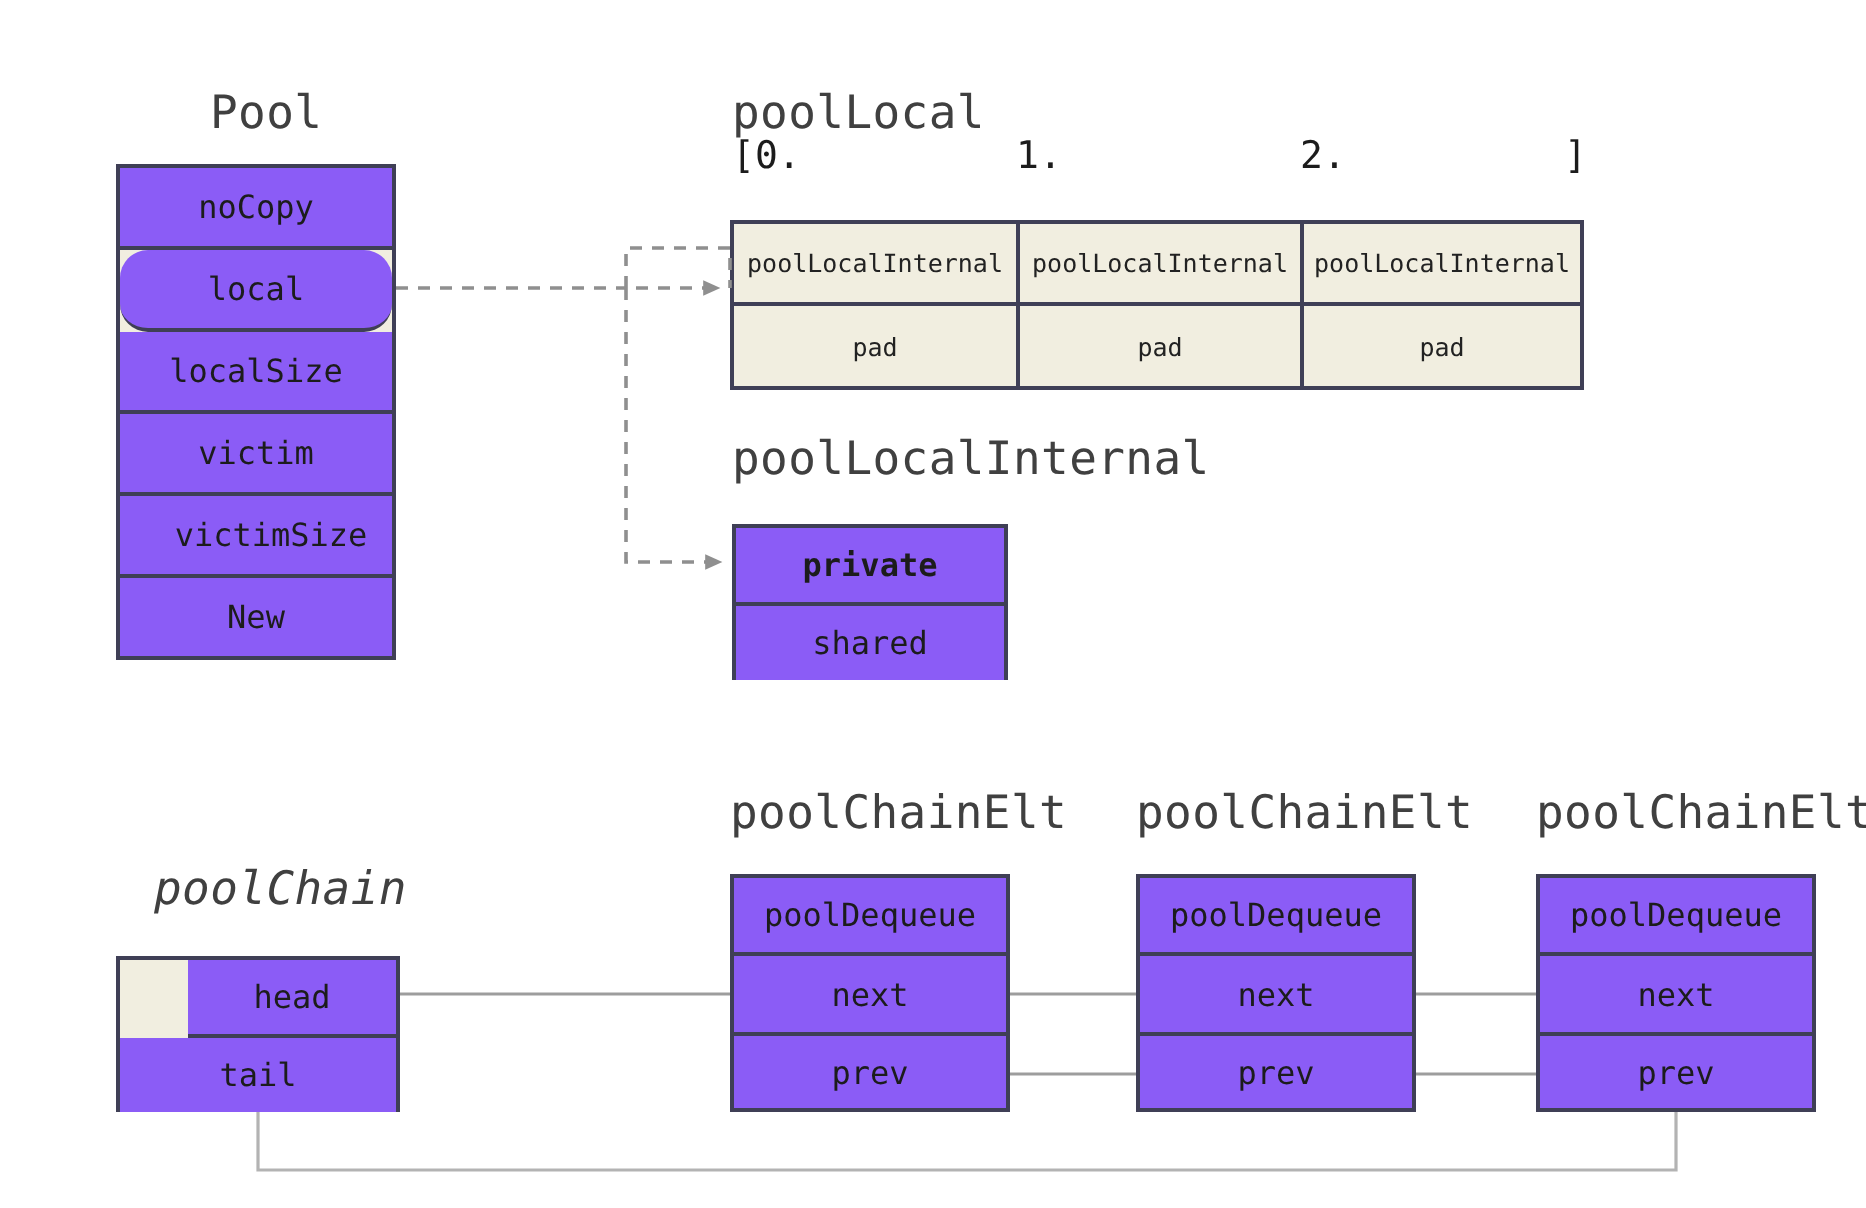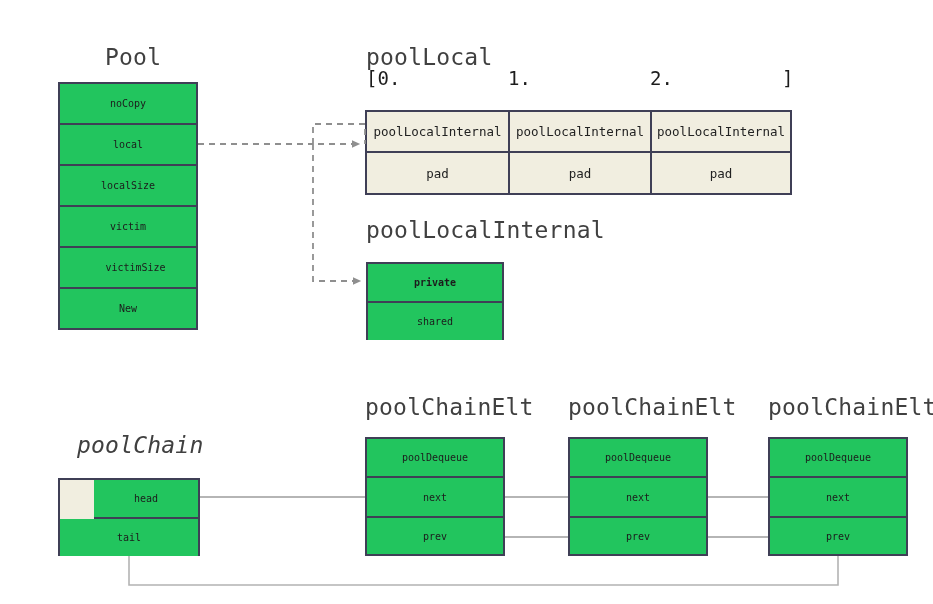--- a/index.html
+++ b/index.html
@@ -24,26 +24,26 @@
   
   .struct {
     position: absolute;
     box-sizing: border-box;
     border: 2px solid #3f3f56;
     background: #f1eee0;
     z-index: 3;
   }
   .struct .field {
     box-sizing: border-box;
-    background: #22c55e;
+    background: #8b5cf6;
     border-bottom: 2px solid #3f3f56;
     display: flex;
     align-items: center;
     justify-content: center;
-    font-size: 10px;
+    font-size: 16px;
     color: #1c1c1c;
     letter-spacing: 0px;
     white-space: nowrap;
   }
   .struct .field:last-child { border-bottom: none; }
 
   
   .title {
     position: absolute;
     font-size: 23px;
@@ -118,21 +118,21 @@
 
     <path d="M 768 537 L 708 537" stroke="#9d9d9d" stroke-width="1.6" fill="none"></path>
     <path d="M 708 537 L 660 537" stroke="#9d9d9d" stroke-width="1.6" fill="none"></path>
 
     <path d="M 129 556 L 129 585 L 838 585 L 838 556" stroke="#b3b3b3" stroke-width="1.6" fill="none"></path>
   </svg>
 
   <div class="title" style="left:105px; top:44px;">Pool</div>
   <div class="struct" style="left:58px; top:82px; width:140px; height:248px;">
     <div class="field" style="height:41px;">noCopy</div>
-    <div class="field" style="height:41px;">local</div>
+    <div class="field" style="height:41px;border-radius:14px;">local</div>
     <div class="field" style="height:41px;">localSize</div>
     <div class="field" style="height:41px;">victim</div>
     <div class="field" style="height:41px;padding-left:15px;">victimSize</div>
     <div class="field" style="height:39px;">New</div>
   </div>
 
   <div class="title" style="left:366px; top:44px;">poolLocal</div>
   <div class="idxrow" style="left:366px; top:67px; width:426px;">
     <span style="width:142px; text-align:left;">[0.</span>
     <span style="width:142px; text-align:left;">1.</span>

